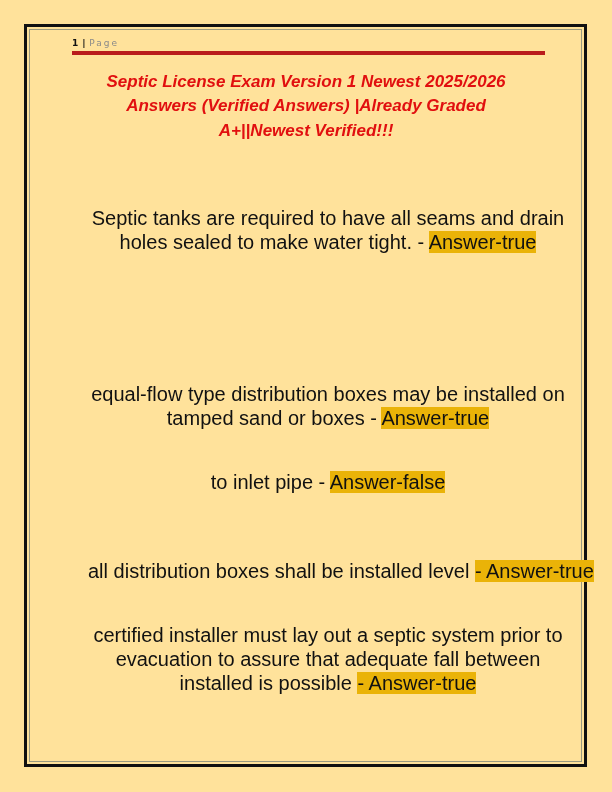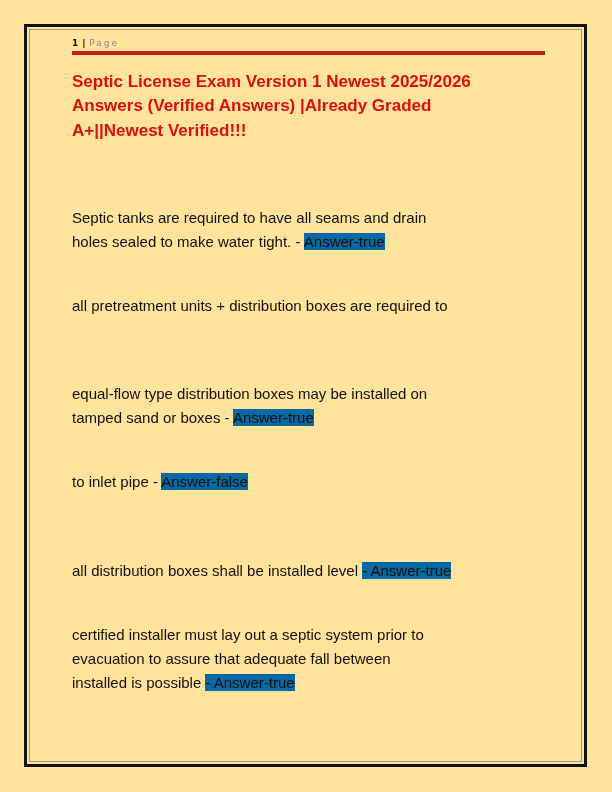--- a/index.html
+++ b/index.html
@@ -18,30 +18,30 @@
   .page-header {
     position: absolute; left: 72px; top: 36px; width: 473px; height: 15px;
     border-bottom: 4px solid #b91c1c;
     font-family: "DejaVu Sans", sans-serif; font-size: 9px; line-height: 14px;
   }
   .pg-num { font-weight: bold; color: #111; }
   .pg-sep { font-weight: bold; color: #111; margin: 0 1px; }
   .pg-word { color: #8a8a8a; letter-spacing: 2px; }
   .title {
     position: absolute; left: 72px; top: 70px; width: 468px;
-    text-align: left; color: #E10F0F; font-weight: bold;
-    font-size: 17px; line-height: 24.3px;
+    text-align: center; color: #E10F0F; font-weight: bold;
+    font-size: 17px; line-height: 24.3px; font-style: italic;
   }
   .title div { white-space: nowrap; }
   .qa {
-    position: absolute; left: 72px; width: 480px;
-    font-size: 15px; line-height: 24px; color: #111;
+    position: absolute; left: 88px; width: 480px;
+    font-size: 20px; line-height: 24px; color: #111; text-align: center;
   }
   .qa .line { white-space: nowrap; }
-  .hl { background: #0369a1; }
+  .hl { background: #eab308; }
 </style>
 </head>
 <body>
 
 <div class="frame-outer"></div>
 <div class="frame-inner"></div>
 
 <div class="page-header">
   <span class="pg-num">1</span>
   <span class="pg-sep">|</span>
@@ -53,21 +53,20 @@
   <div>Answers (Verified Answers) |Already Graded</div>
   <div>A+||Newest Verified!!!</div>
 </div>
 
 <div class="qa" style="top:206px">
   <div class="line">Septic tanks are required to have all seams and drain</div>
   <div class="line"><span>holes sealed to make water tight. - </span><span class="hl">Answer-true</span></div>
 </div>
 
 <div class="qa" style="top:294px">
-  <div class="line">all pretreatment units + distribution boxes are required to</div>
 </div>
 
 <div class="qa" style="top:382px">
   <div class="line">equal-flow type distribution boxes may be installed on</div>
   <div class="line"><span>tamped sand or boxes - </span><span class="hl">Answer-true</span></div>
 </div>
 
 <div class="qa" style="top:470px">
   <div class="line"><span>to inlet pipe - </span><span class="hl">Answer-false</span></div>
 </div>

